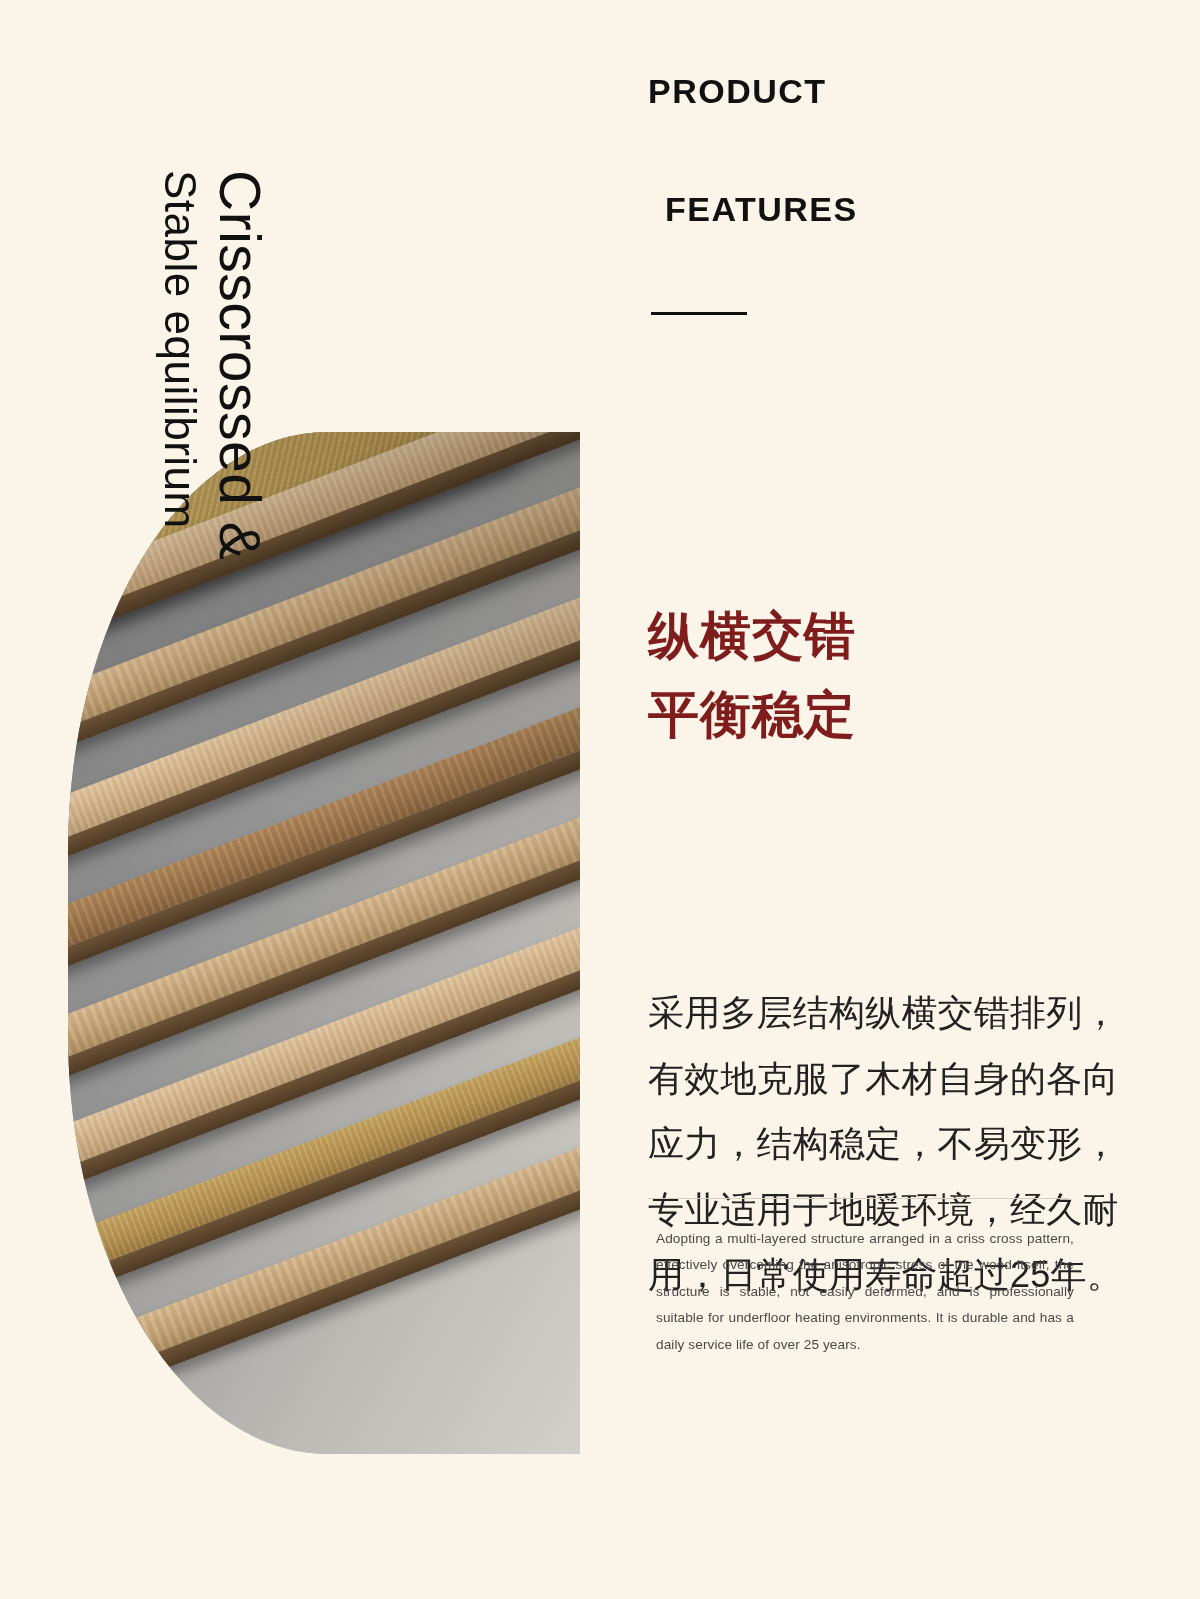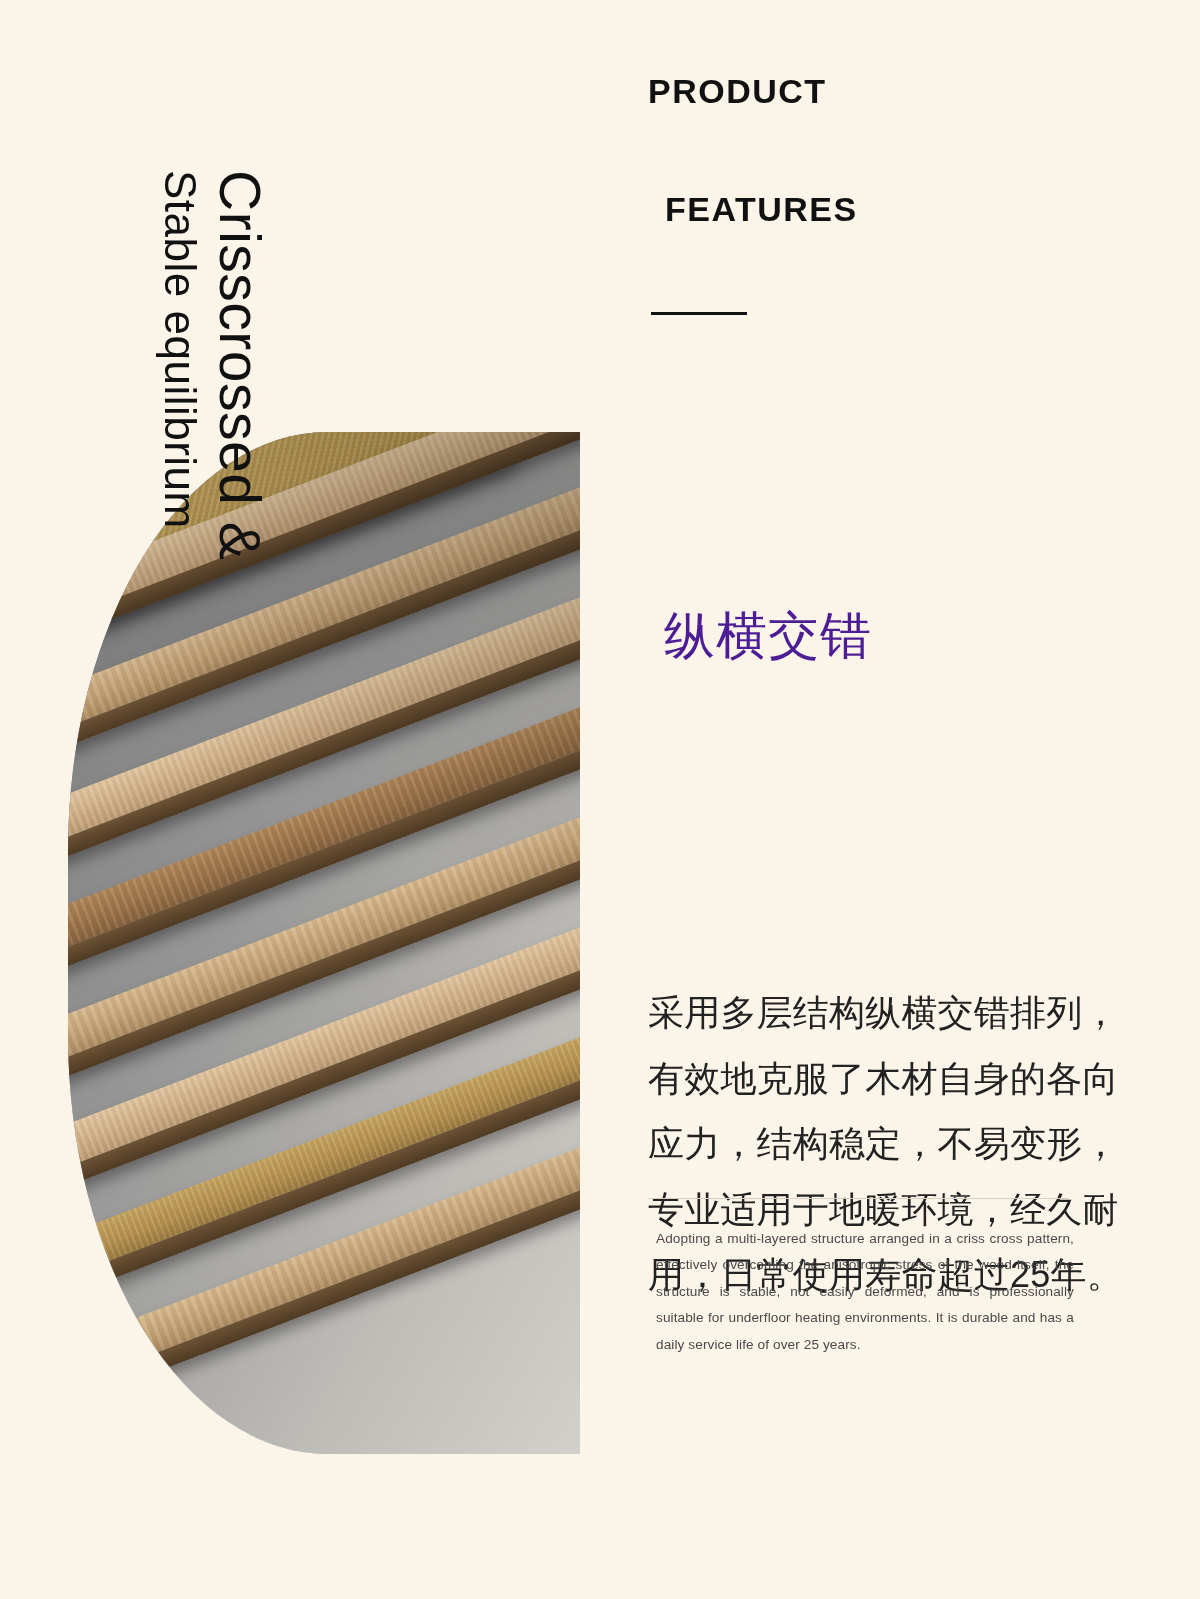--- a/index.html
+++ b/index.html
@@ -150,25 +150,25 @@
     position: absolute;
     top: 312px;
     left: 3px;
     width: 96px;
     height: 3px;
     background: #111;
   }
   .headline {
     position: absolute;
     top: 596px;
-    left: 16px;
+    left: 0;
     font-size: 51px;
-    font-weight: 400;
+    font-weight: 700;
     line-height: 1.55;
-    color: #4c1d95;
+    color: #7f1d1d;
     letter-spacing: 1px;
   }
   .body-cn {
     position: absolute;
     top: 944px;
     left: 0;
     width: 480px;
     font-size: 36px;
     line-height: 1.82;
     color: #222;
@@ -241,18 +241,19 @@
 <div class="vertical-title"><span>Crisscrossed &amp;</span>
 <span class="line2">Stable equilibrium</span></div>
 
 <div class="right">
   <div class="eyebrow-1">PRODUCT</div>
   <div class="eyebrow-2">FEATURES</div>
   <div class="rule"></div>
 
   <div class="headline">
     <div>纵横交错</div>
+    <div>平衡稳定</div>
   </div>
 
   <p class="body-cn">采用多层结构纵横交错排列，有效地克服了木材自身的各向应力，结构稳定，不易变形，专业适用于地暖环境，经久耐用，日常使用寿命超过25年。</p>
   <div class="divider"></div>
   <p class="body-en">Adopting a multi-layered structure arranged in a criss cross pattern, effectively overcoming the anisotropic stress of the wood itself, the structure is stable, not easily deformed, and is professionally suitable for underfloor heating environments. It is durable and has a daily service life of over 25 years.</p>
 </div>
 
 </body></html>

